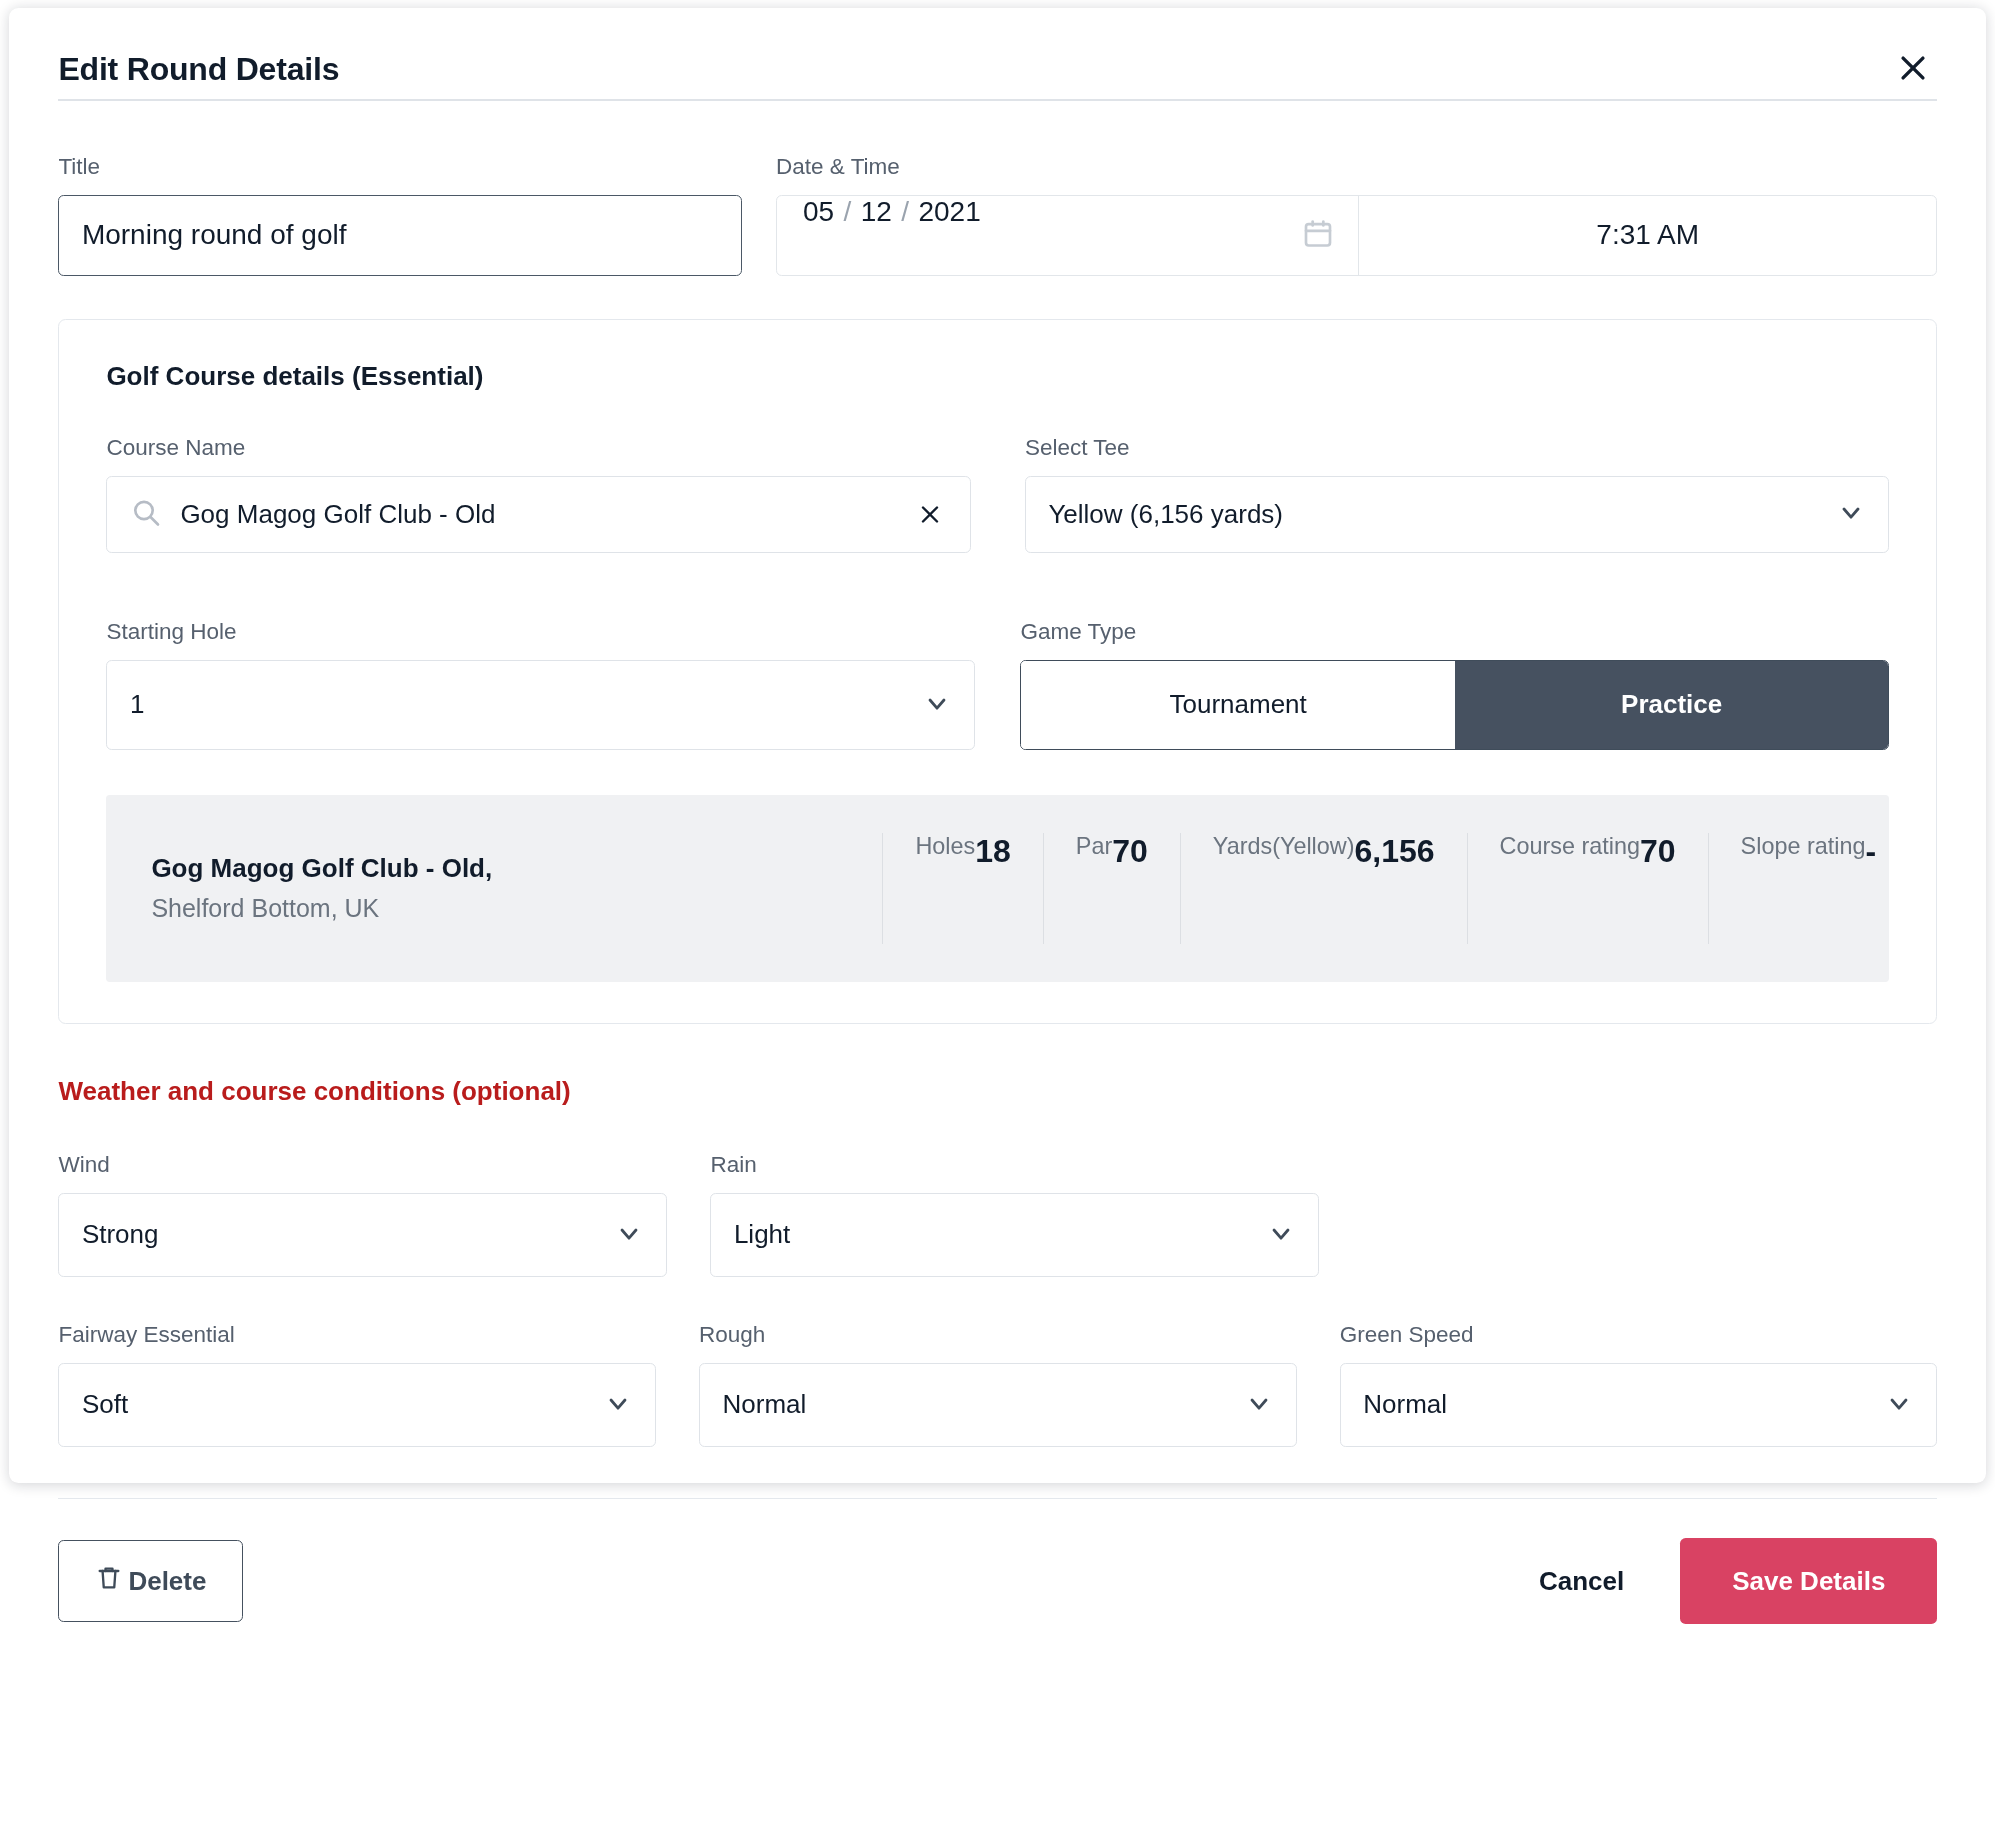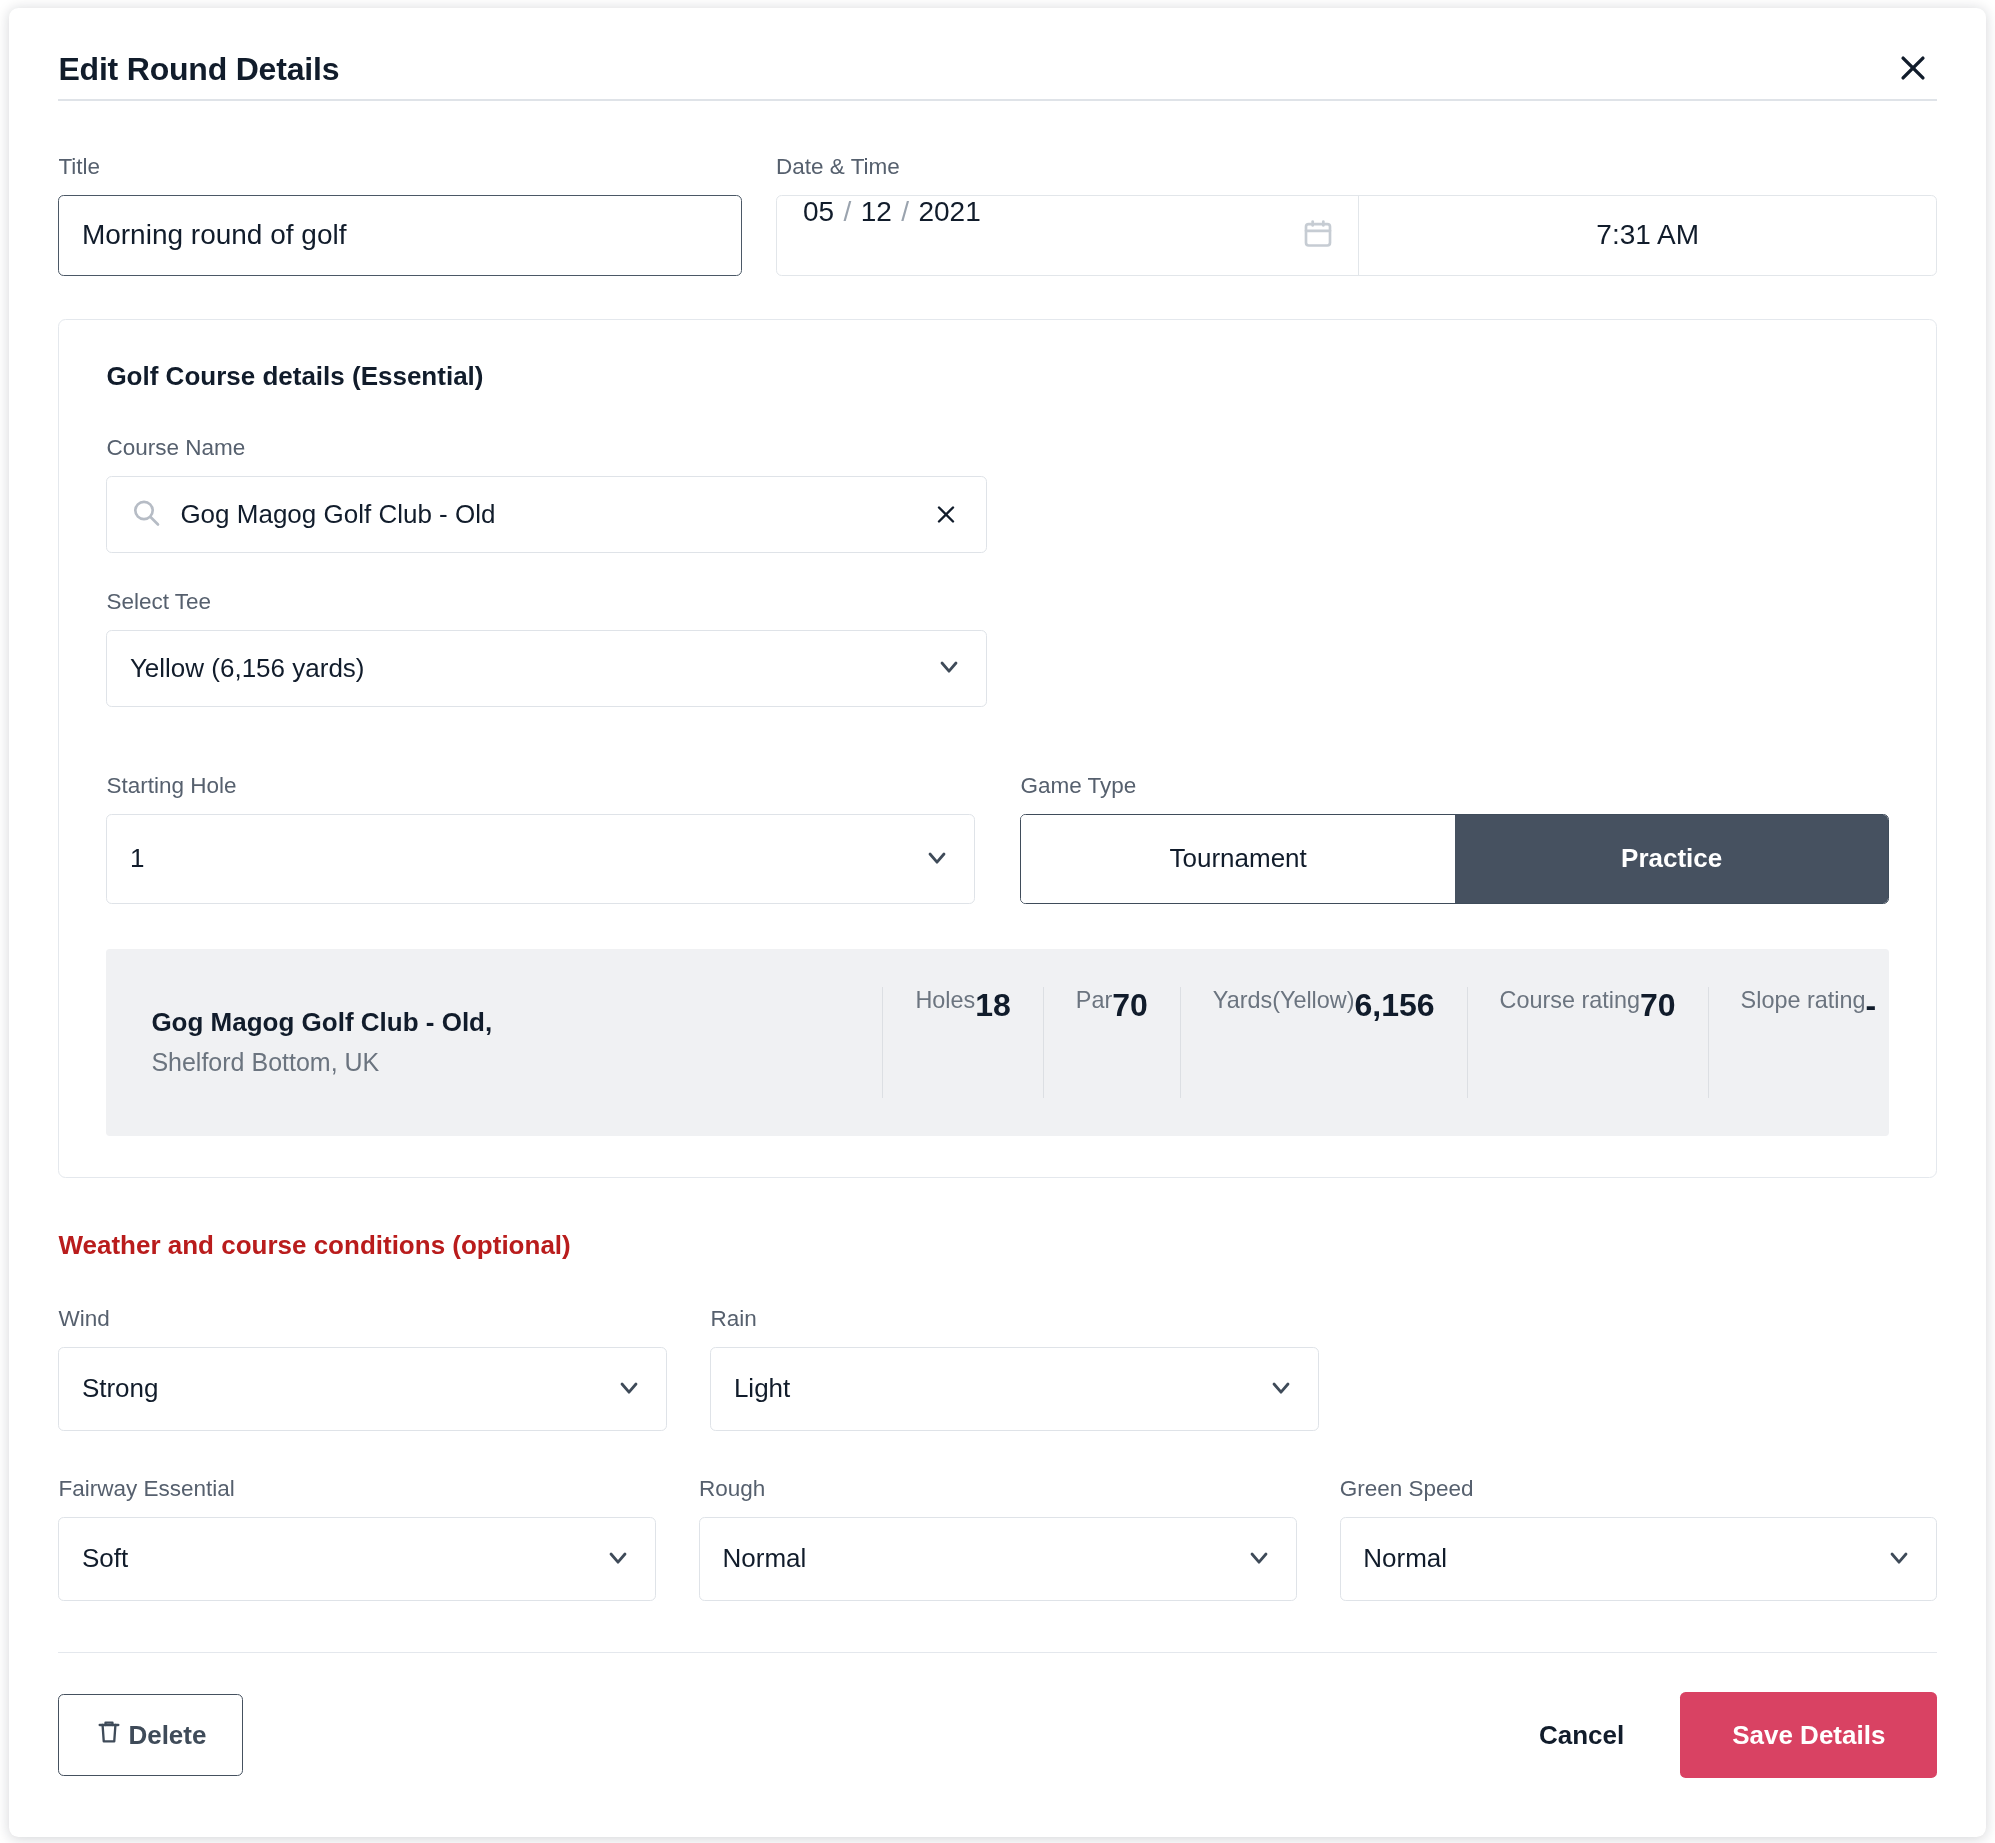--- a/index.html
+++ b/index.html
@@ -6,21 +6,21 @@
   html, body {
     margin: 0; padding: 0;
     background: #ffffff;
     font-family: "Liberation Sans", sans-serif;
   }
   body { width: 1996px; height: 1844px; overflow: hidden; }
 
   .modal {
     position: absolute;
     left: 9.4px; top: 7.5px;
-    width: 1977px; height: 1829px;
+    width: 1977px; height: 1475px;
     background: #ffffff;
     border-radius: 9.4px;
     box-shadow: 0 1.9px 13px rgba(16,24,40,0.18);
     padding: 0 49px;
   }
 
   
   .hdr {
     position: relative;
     padding: 43px 0 0 0;
@@ -108,21 +108,21 @@
     border: 1.9px solid #e4e8ed;
     border-radius: 7.5px;
     padding: 41px 47px 41px 47px;
   }
   .card-title {
     font-size: 26px;
     font-weight: bold;
     color: #111c2b;
     margin-bottom: 43px;
   }
-  .card-row { display: flex; gap: 36px; flex-direction: column; }
+  .card-row { display: flex; gap: 54px; }
   .col-left  { width: 881px; }
   .col-right { width: 881px; }
 
   .search-box { position: relative; }
   .search-box .input-box { padding-left: 73px; padding-right: 73px; }
   .mag-icon { position: absolute; left: 24px; top: 50%; transform: translateY(-50%); }
   .clear-x {
     position: absolute; right: 20.6px; top: 50%; transform: translateY(-50%);
     width: 41px; height: 41px;
     display: flex; align-items: center; justify-content: center;

